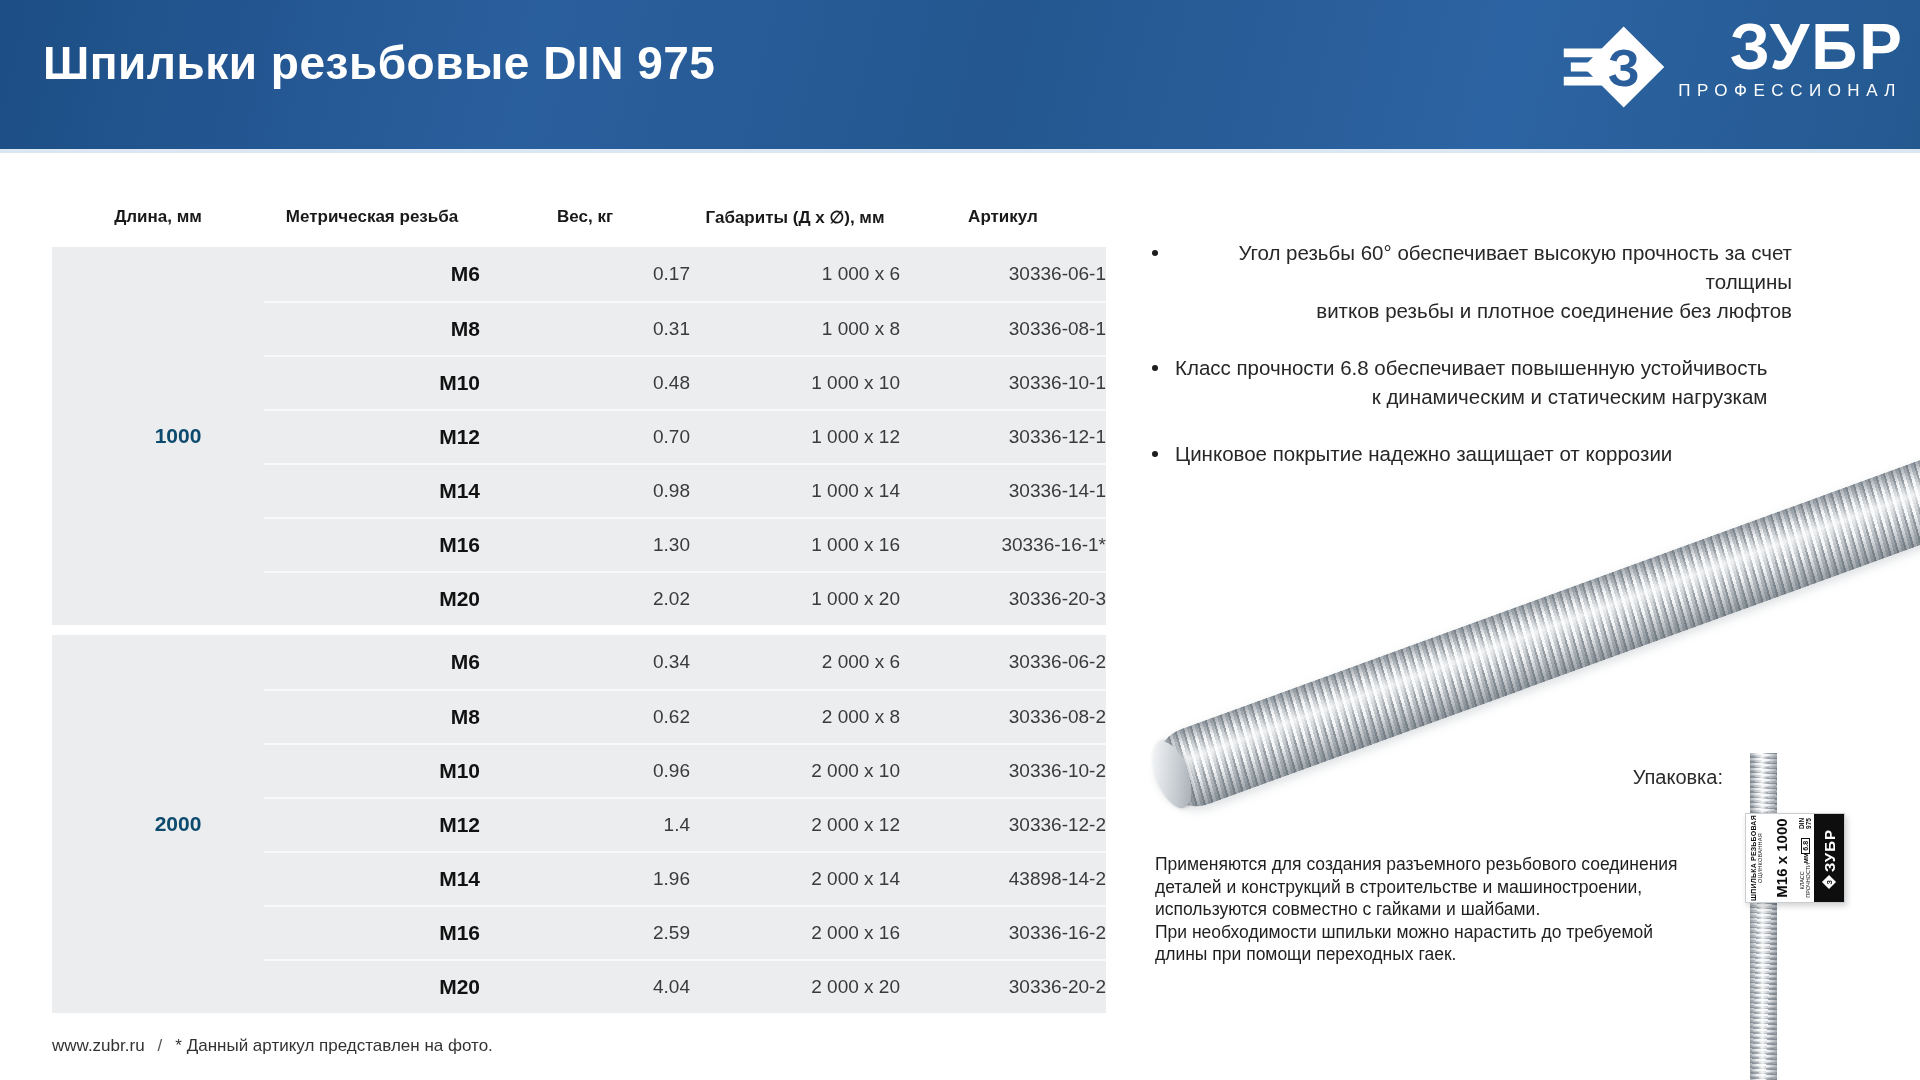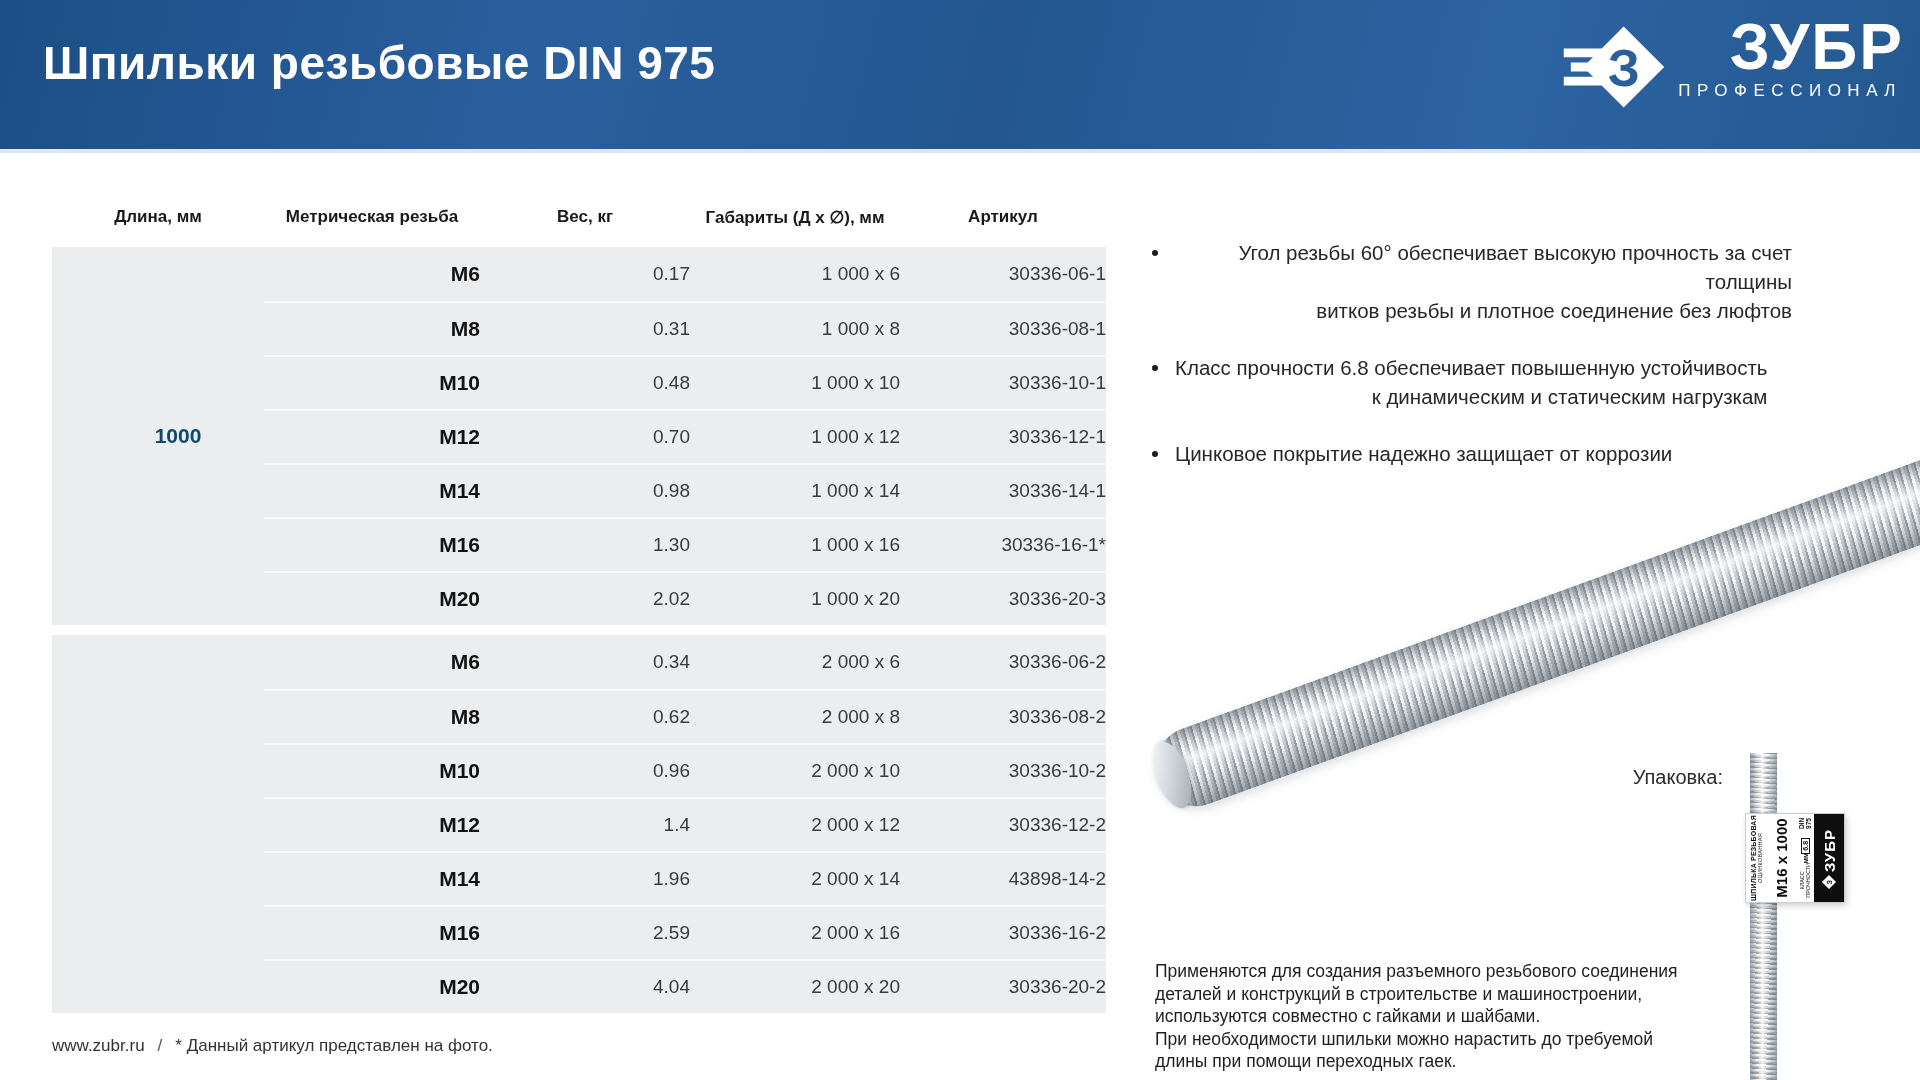--- a/index.html
+++ b/index.html
@@ -54,21 +54,21 @@
   .features { position:absolute; left:1152px; top:238px; width:640px; list-style:none;text-align:right; }
   .feature { display:flex; gap:17px; margin-bottom:28px; }
   .feature .bullet { flex:0 0 6px; width:6px; height:6px; border-radius:50%; background:#1d1d1d; margin-top:12px; }
   .feature .ftext { font-size:20.5px; line-height:29px; color:#272727; }
 
   .packaging {
     position:absolute; right:197px; top:764px; width:330px;
     text-align:right; font-size:20px; line-height:27px; color:#2b2b2b;
   }
 
-  .description { position:absolute; left:1155px; top:960px; font-size:17.5px; line-height:22.6px; color:#1f1f1f; }
+  .description { position:absolute; left:1155px; top:853px; font-size:17.5px; line-height:22.6px; color:#1f1f1f; }
 
   
   .rod-big {
     position:absolute; left:1158px; top:740px; width:830px; height:80px;
     transform:rotate(-20deg); transform-origin:0 50%;
     border-radius:40px 0 0 40px / 40px 0 0 40px;
     background:
       linear-gradient(180deg, rgba(100,110,120,.55) 0%, rgba(255,255,255,.12) 20%, rgba(255,255,255,.78) 38%, rgba(255,255,255,.10) 62%, rgba(88,98,108,.58) 100%),
       repeating-linear-gradient(94deg, #8e959b 0 2px, #f1f3f5 2px 5px, #bcc2c7 5px 8px);
     box-shadow:0 4px 10px rgba(120,130,140,.25);
@@ -188,20 +188,21 @@
         <div class="trow">
           <div class="cell thread">М20</div>
           <div class="cell">2.02</div>
           <div class="cell">1 000 x 20</div>
           <div class="cell">30336-20-3</div>
         </div>
       </div>
   </div>
 
   <div class="tgroup tgroup-2">
+    <div class="length-label">2000</div>
     <div class="rows">
         <div class="trow">
           <div class="cell thread">М6</div>
           <div class="cell">0.34</div>
           <div class="cell">2 000 x 6</div>
           <div class="cell">30336-06-2</div>
         </div>
         <div class="trow">
           <div class="cell thread">М8</div>
           <div class="cell">0.62</div>

